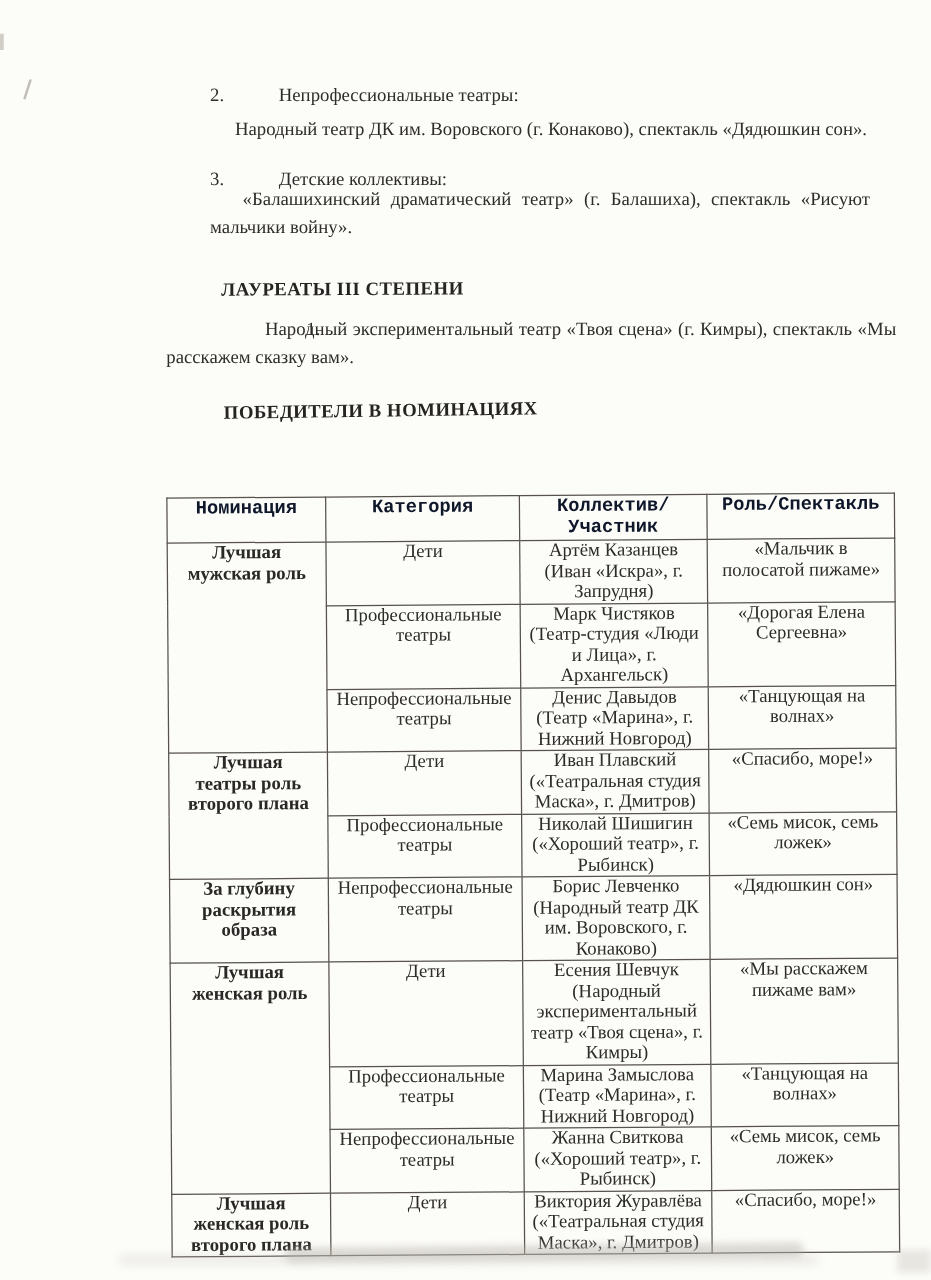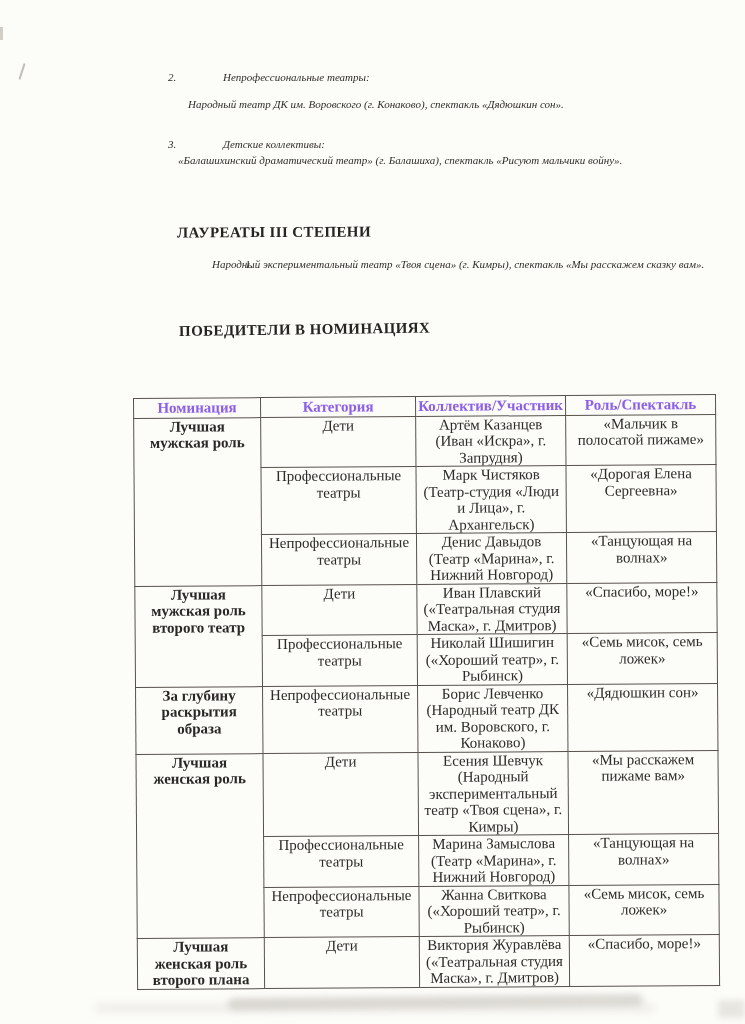--- a/index.html
+++ b/index.html
@@ -3,30 +3,30 @@
 <meta charset="utf-8">
 <style>
   html,body{margin:0;padding:0;}
   body{
     width:745px;height:1024px;position:relative;overflow:hidden;
     background:#fcfcf9;
     font-family:"Liberation Serif","DejaVu Serif",serif;
     color:#2f2d2b;
   }
   .abs{position:absolute;}
-  .txt{font-size:11px;line-height:22px;font-style:italic;}
+  .txt{font-size:15px;line-height:22px;}
   .num{display:inline-block;width:55px;}
   .numsm{display:inline-block;width:23px;}
   .heading{font-size:15px;font-weight:bold;letter-spacing:.4px;color:#262422;}
   .para-justify{text-align:justify;}
   
   .tbl-wrap{left:133px;top:398px;width:582px;transform:rotate(-0.4deg);transform-origin:top left;}
   table{border-collapse:collapse;width:582px;table-layout:fixed;font-size:15px;line-height:16.5px;color:#2e2c2a;}
   td,th{border:1px solid #57524c;vertical-align:top;text-align:center;padding:0 4px;overflow:hidden;}
-  th{font-weight:bold;padding:1px 2px;color:#8b5cf6;}
+  th{font-weight:bold;padding:1px 2px;color:#0f172a;font-family:Liberation Mono, monospace;}
   td.nom{font-weight:bold;padding:0 10px;color:#2a2826;}
   td.role{padding:0 10px;}
   
   .pencil-mark{left:21px;top:63px;width:2px;height:17px;background:#aaa49b;transform:rotate(18deg);border-radius:1px;opacity:.7;}
   .edge-mark{left:0;top:27px;width:3px;height:13px;background:#b4afa7;opacity:.6;}
   .smudge1{left:228px;top:996px;width:415px;height:12px;background:#b7b3aa;opacity:.45;filter:blur(3px);transform:rotate(-0.6deg);border-radius:6px;}
   .smudge2{left:95px;top:1004px;width:560px;height:8px;background:#c4c0b8;opacity:.28;filter:blur(4px);border-radius:4px;}
   .smudge3{left:718px;top:1000px;width:27px;height:18px;background:#c9c5bd;opacity:.4;filter:blur(3px);}
 </style>
 </head>
@@ -38,21 +38,21 @@
 <div class="abs txt" style="left:168px;top:66px;">
   <span class="num">2.</span><span>Непрофессиональные театры:</span>
 </div>
 
 <div class="abs txt" style="left:188px;top:93px;white-space:nowrap;">Народный театр ДК им. Воровского (г. Конаково), спектакль «Дядюшкин сон».</div>
 
 <div class="abs txt" style="left:168px;top:120px;margin-top:13px;">
   <span class="num">3.</span><span>Детские коллективы:</span>
 </div>
 
-<div class="abs txt para-justify" style="left:152px;top:149px;width:528px;text-indent:26px;">«Балашихинский драматический театр» (г. Балашиха), спектакль «Рисуют мальчики войну».</div>
+<div class="abs txt para-justify" style="left:168px;top:149px;width:528px;text-indent:26px;">«Балашихинский драматический театр» (г. Балашиха), спектакль «Рисуют мальчики войну».</div>
 
 <div class="abs heading" style="left:177px;top:224px;transform:rotate(-0.3deg);">ЛАУРЕАТЫ III СТЕПЕНИ</div>
 
 <div class="abs txt para-justify" style="left:133px;top:253px;width:584px;text-indent:56px;">
   <span class="numsm">1.</span><span>Народный экспериментальный театр «Твоя сцена» (г. Кимры), спектакль «Мы расскажем сказку вам».</span>
 </div>
 
 <div class="abs heading" style="left:179px;top:323px;transform:rotate(-0.8deg);transform-origin:left center;">ПОБЕДИТЕЛИ В НОМИНАЦИЯХ</div>
 
 <div class="abs tbl-wrap">
@@ -82,21 +82,21 @@
           <td>Профессиональные театры</td>
           <td>Марк Чистяков (Театр-студия «Люди и Лица», г. Архангельск)</td>
           <td class="role">«Дорогая Елена Сергеевна»</td>
         </tr>
         <tr>
           <td>Непрофессиональные театры</td>
           <td>Денис Давыдов (Театр «Марина», г. Нижний Новгород)</td>
           <td class="role">«Танцующая на волнах»</td>
         </tr>
         <tr>
-          <td class="nom" rowspan="2">Лучшая мужская роль второго театр</td>
+          <td class="nom" rowspan="2">Лучшая театры роль второго плана</td>
           <td>Дети</td>
           <td>Иван Плавский («Театральная студия Маска», г. Дмитров)</td>
           <td class="role">«Спасибо, море!»</td>
         </tr>
         <tr>
           <td>Профессиональные театры</td>
           <td>Николай Шишигин («Хороший театр», г. Рыбинск)</td>
           <td class="role">«Семь мисок, семь ложек»</td>
         </tr>
         <tr>

